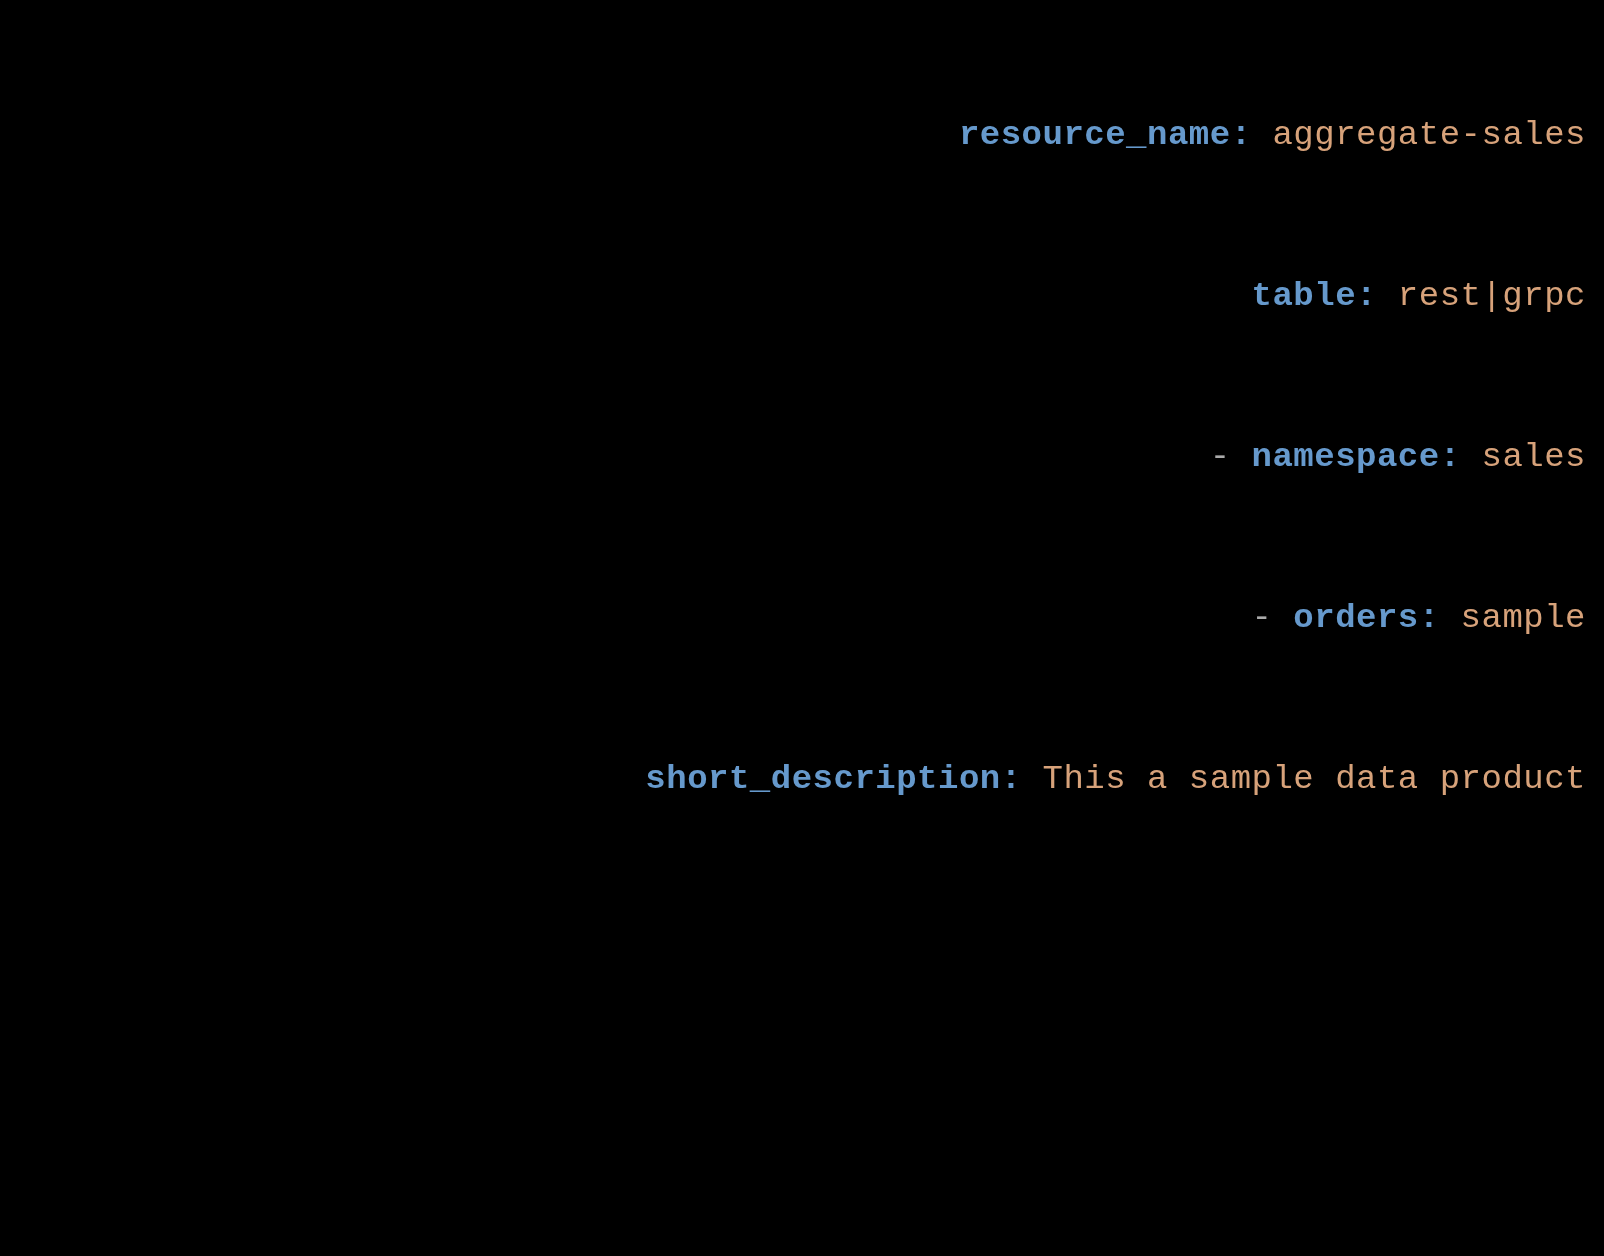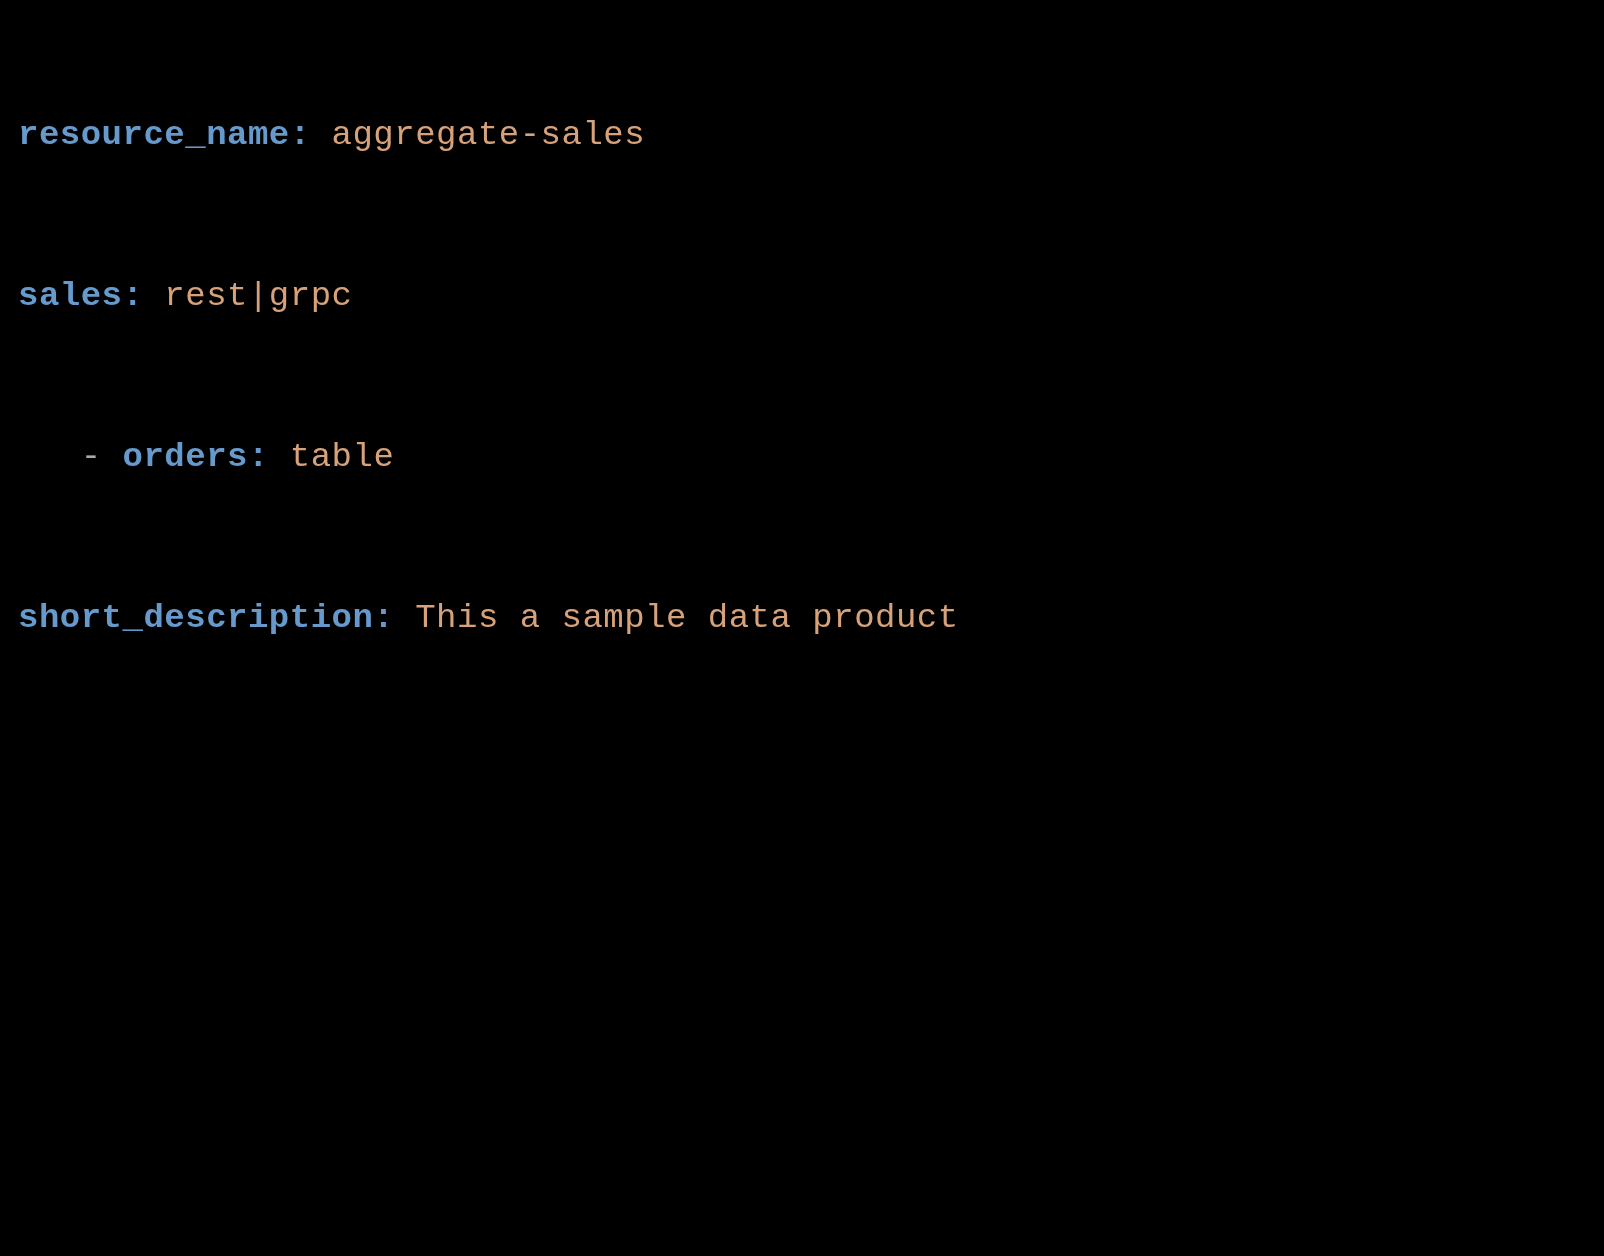--- a/index.html
+++ b/index.html
@@ -23,28 +23,30 @@
   .key {
     color: #6699cc;
     font-weight: bold;
   }
   .dash {
     color: #aaaaaa;
     font-weight: normal;
   }
   .line {
     display: block;
+    text-align: right;
   }
 </style>
 </head>
 <body>
 
 <div class="code-block">
 <span class="line"><span class="key">resource_name:</span><span> aggregate-sales</span></span>
-<span class="line"><span class="key">sales:</span><span> rest|grpc</span></span>
-<span class="line"><span>   </span><span class="dash">- </span><span class="key">orders:</span><span> table</span></span>
+<span class="line"><span class="key">table:</span><span> rest|grpc</span></span>
+<span class="line"><span>   </span><span class="dash">- </span><span class="key">namespace:</span><span> sales</span></span>
+<span class="line"><span>   </span><span class="dash">- </span><span class="key">orders:</span><span> sample</span></span>
 <span class="line"><span class="key">short_description:</span><span> This a sample data product</span></span>
 
 
 
 
 
 </div>
 
 </body></html>

